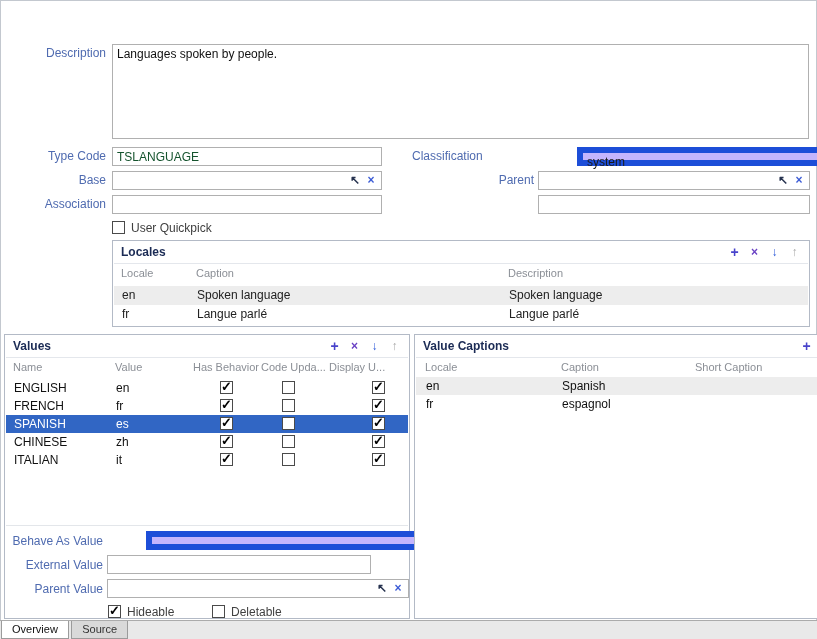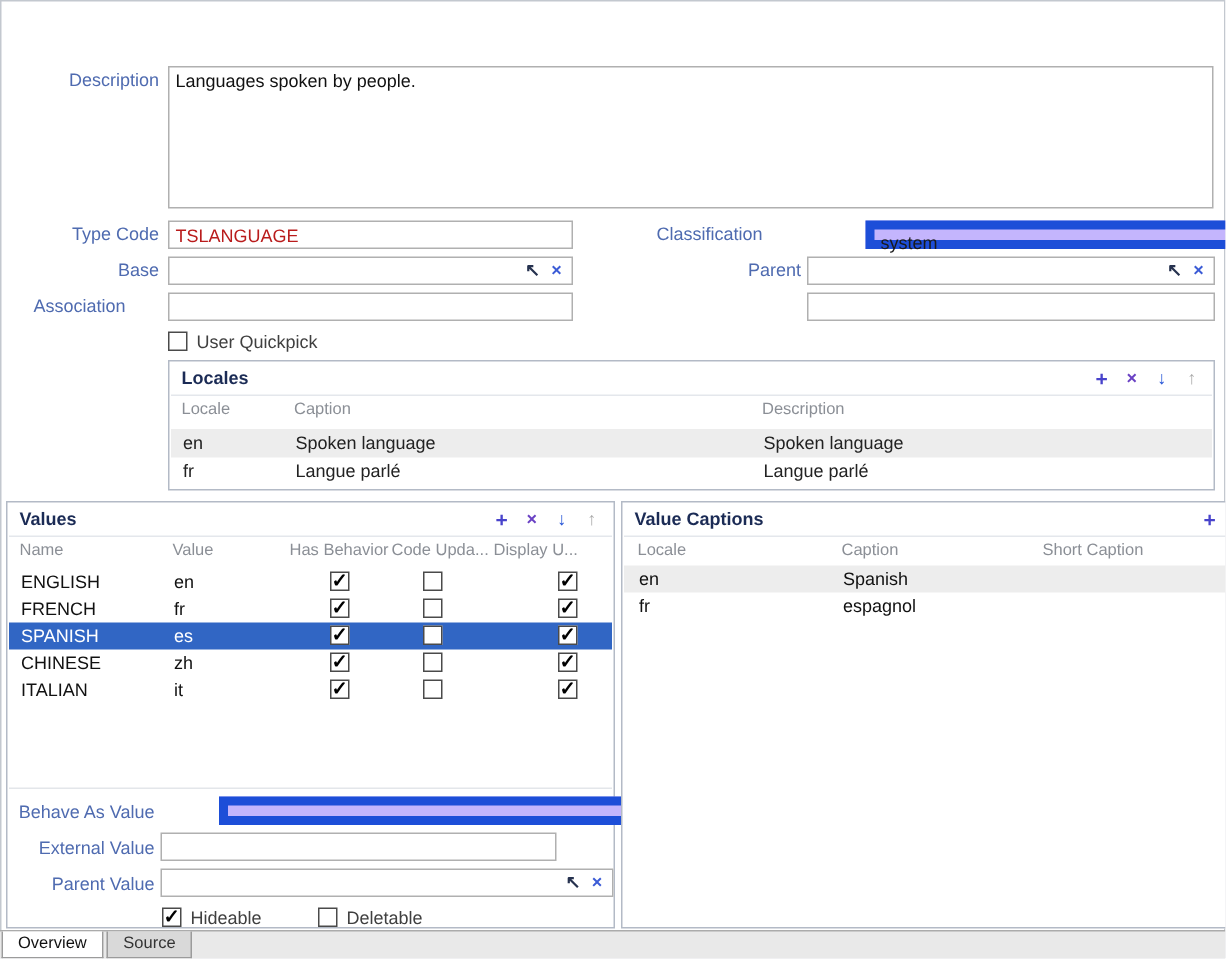--- a/index.html
+++ b/index.html
@@ -12,21 +12,21 @@
           background:linear-gradient(#d8e6f7,#edf3fb 55%,#ffffff);}
   .ptitle{position:absolute;left:40px;top:9px;margin:0;font-size:15px;font-weight:700;color:#1e3a6c;}
   .hicon{position:absolute;left:11px;top:8px;width:22px;height:22px;}
   .hi-a{position:absolute;left:0;top:0;width:14px;height:9px;background:linear-gradient(#8fb4e8,#3a66b0);border:1px solid #24477e;border-radius:1px;}
   .hi-b{position:absolute;left:4px;top:8px;width:14px;height:11px;background:linear-gradient(#6f9ad8,#2a549e);border:1px solid #1d3c70;border-radius:1px;}
 
   
   .flabel{position:absolute;color:#4f6bb0;line-height:19px;height:19px;white-space:nowrap;}
   .blabel{position:absolute;color:#404040;line-height:16px;white-space:nowrap;}
   .txt{position:absolute;height:19px;border:1px solid #b0b0b0;background:#fff;
-       font:12px "Liberation Sans",sans-serif;color:#b91c1c;padding:4px 4px;box-sizing:border-box;outline:none;}
+       font:12px "Liberation Sans",sans-serif;color:#14532d;padding:4px 4px;box-sizing:border-box;outline:none;}
   .desc{position:absolute;left:112px;top:44px;width:697px;height:95px;border:1px solid #b0b0b0;
         font:12px "Liberation Sans",sans-serif;color:#111;padding:2px 4px;box-sizing:border-box;resize:none;outline:none;}
   .combo{position:absolute;height:19px;border:6px solid #1d4ed8;background:#c4b5fd;box-sizing:border-box;margin-left:39px;}
   .combo .cval{position:absolute;left:4px;top:2px;}
   .combo .cbtn{position:absolute;right:0;top:0;bottom:0;width:17px;background:linear-gradient(#fdfdfd,#d7d7d7);
                border-left:1px solid #b8b8b8;text-align:center;color:#444;}
   .combo .cbtn i{font-style:normal;font-size:7px;line-height:17px;display:block;}
   .pickfield{position:absolute;height:19px;border:1px solid #b0b0b0;background:#fff;box-sizing:border-box;}
   .pickfield input{position:absolute;left:2px;top:0;width:calc(100% - 40px);height:100%;border:none;outline:none;
                    font:12px "Liberation Sans",sans-serif;background:transparent;}
@@ -73,42 +73,42 @@
 <body>
 
 <div class="page">
 
 
   <span class="flabel" style="left:0;width:106px;text-align:right;top:44px">Description</span>
   <textarea class="desc" style="">Languages spoken by people.</textarea>
 
   <span class="flabel" style="left:0;width:106px;text-align:right;top:147px">Type Code</span>
   <input class="txt" style="left: 112px; top: 147px; width: 270px;" value="TSLANGUAGE">
-  <span class="flabel" style="left:412px;width:122px;text-align:center;top:147px">Classification</span>
+  <span class="flabel" style="left:412px;width:122px;text-align:left;top:147px">Classification</span>
   <div class="combo" style="left:538px;top:147px;width:272px">
     <span class="cval">system</span>
     <span class="cbtn">
         <i>▼</i>
       </span>
   </div>
 
   <span class="flabel" style="left:0;width:106px;text-align:right;top:171px">Base</span>
   <div class="pickfield" style="left:112px;top:171px;width:270px">
     <input value="" style="">
     <span class="pick">↖</span>
     <span class="clr">×</span>
   </div>
   <span class="flabel" style="left:412px;width:122px;text-align:right;top:171px">Parent</span>
   <div class="pickfield" style="left:538px;top:171px;width:272px">
     <input value="" style="">
     <span class="pick">↖</span>
     <span class="clr">×</span>
   </div>
 
-  <span class="flabel" style="left:0;width:106px;text-align:center;top:195px">Association</span>
+  <span class="flabel" style="left:0;width:106px;text-align:right;top:195px">Association</span>
   <input class="txt" style="left: 112px; top: 195px; width: 270px;" value="">
   <input class="txt" style="left: 538px; top: 195px; width: 272px;" value="">
 
   <span class="cb" style="left:112px;top:221px"></span>
   <span class="blabel" style="left:131px;top:220px">User Quickpick</span>
 
   <div class="group" style="left:112px;top:240px;width:698px;height:87px">
     <span class="gtitle">Locales</span>
     <div class="toolbar">
       <span class="ticon ic-add">+</span>

